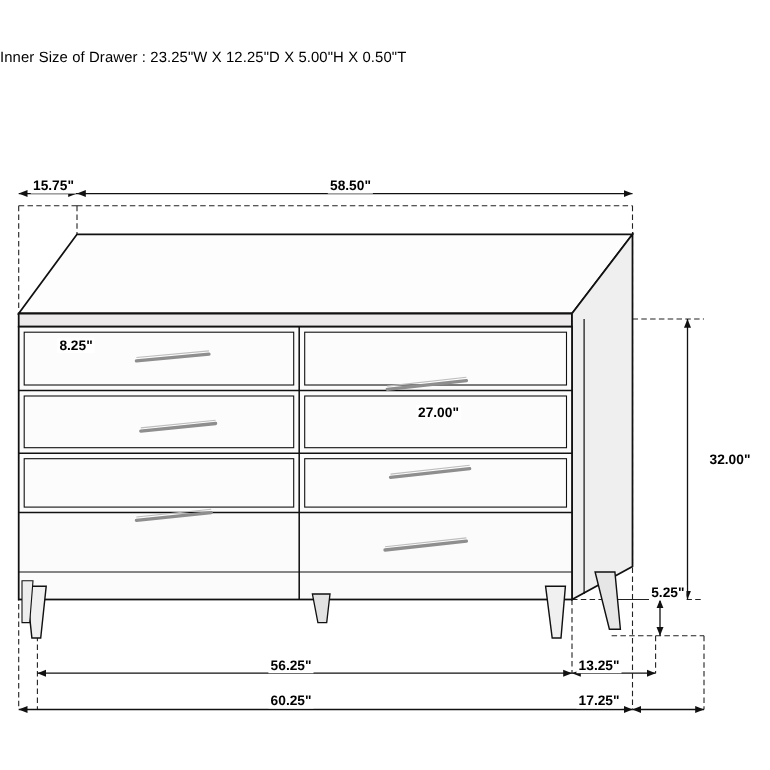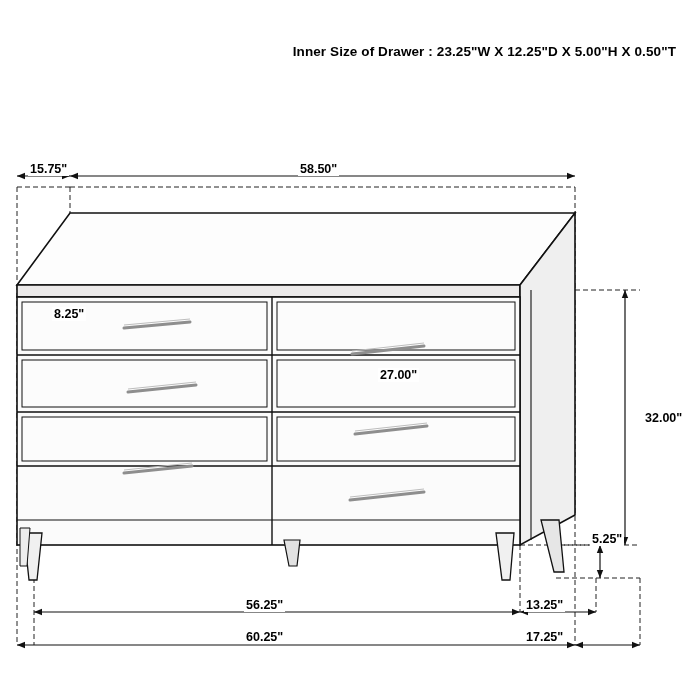--- a/index.html
+++ b/index.html
@@ -18,23 +18,23 @@
   #stage {
     position: relative;
     width: 700px;
     height: 700px;
   }
   .title {
     position: absolute;
     top: 44px;
     left: 0;
     width: 676px;
-    text-align: right;
+    text-align: left;
     font-size: 13.5px;
-    font-weight: bold;
+    font-weight: normal;
     letter-spacing: 0.1px;
     white-space: nowrap;
   }
   svg.drawing {
     position: absolute;
     top: 0;
     left: 0;
     width: 700px;
     height: 700px;
   }

